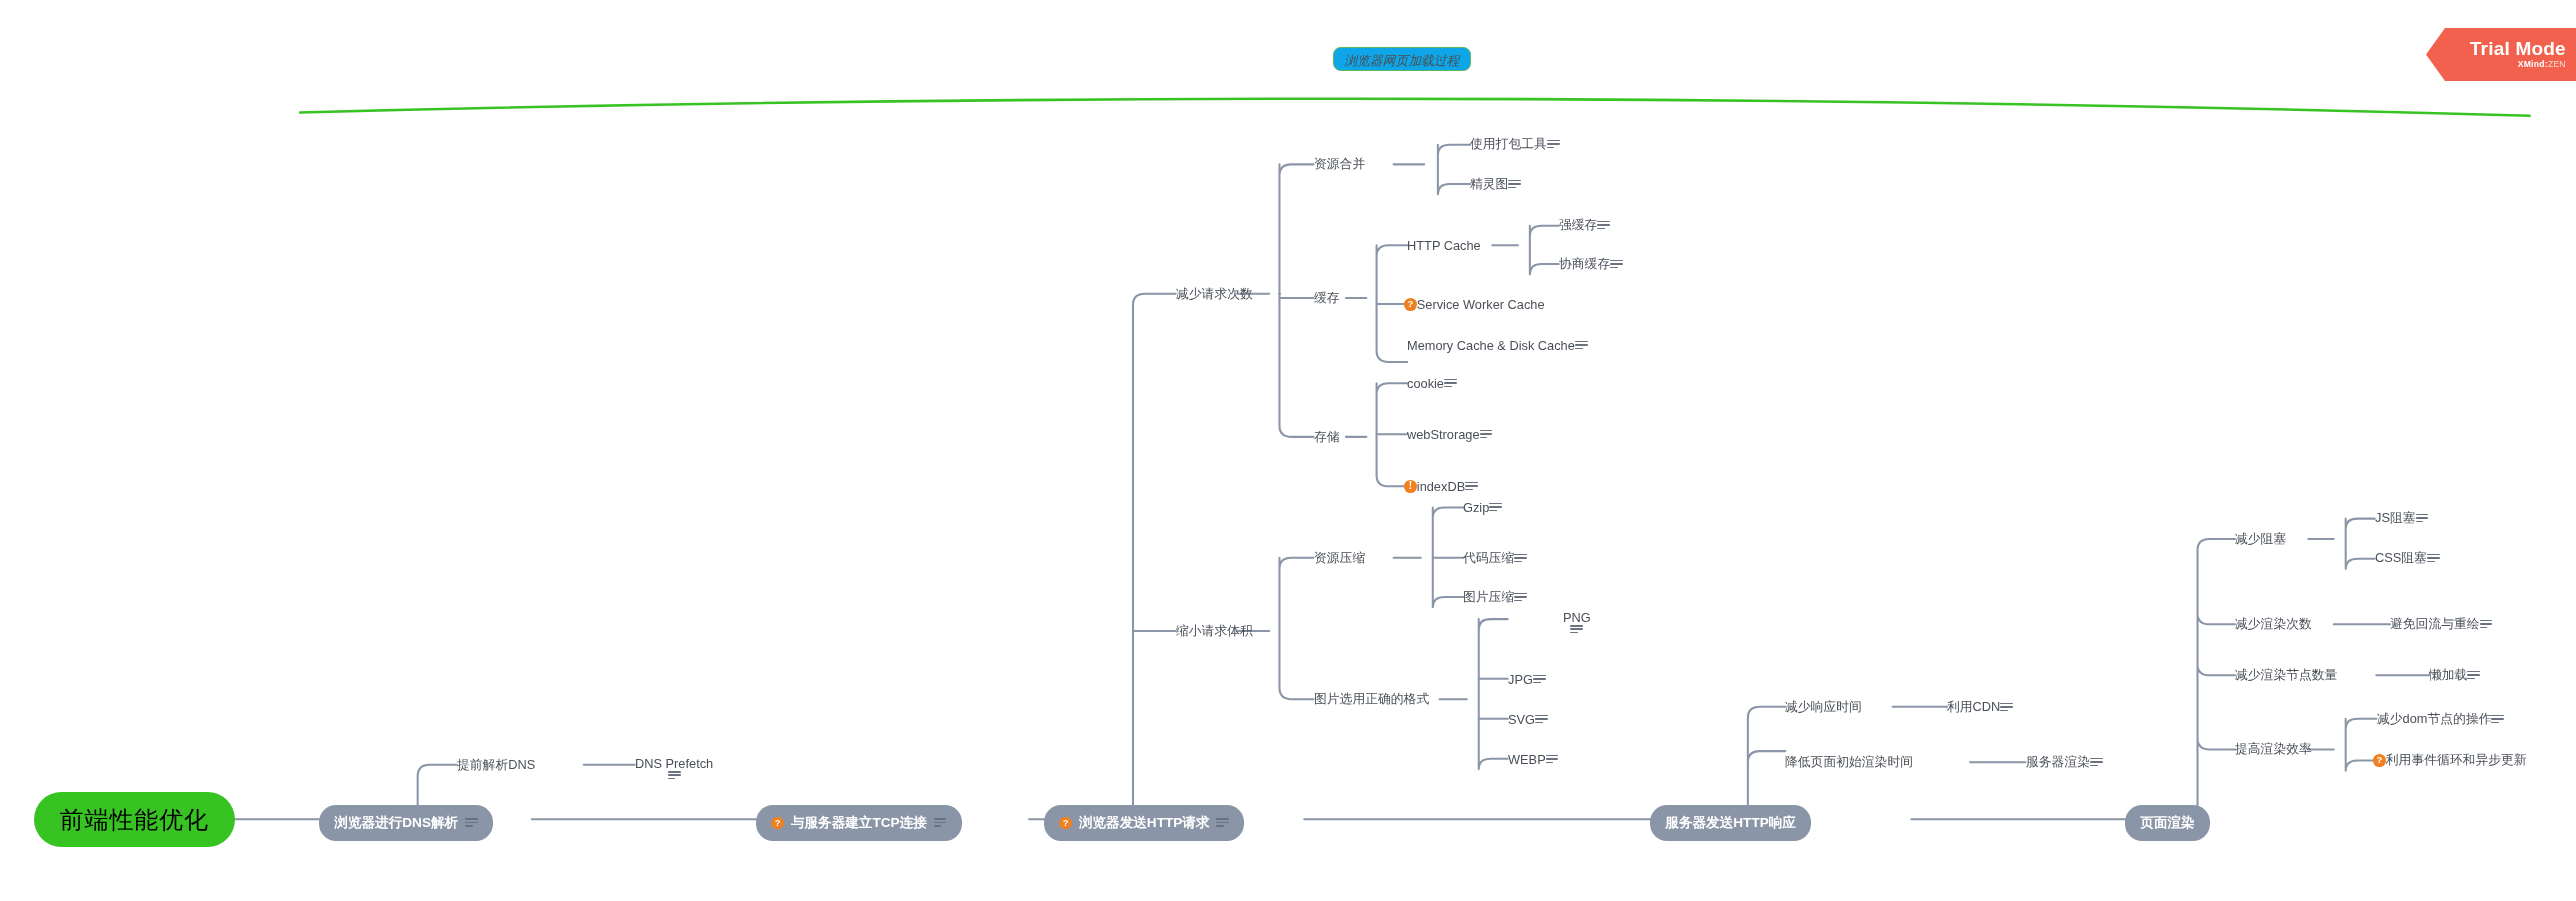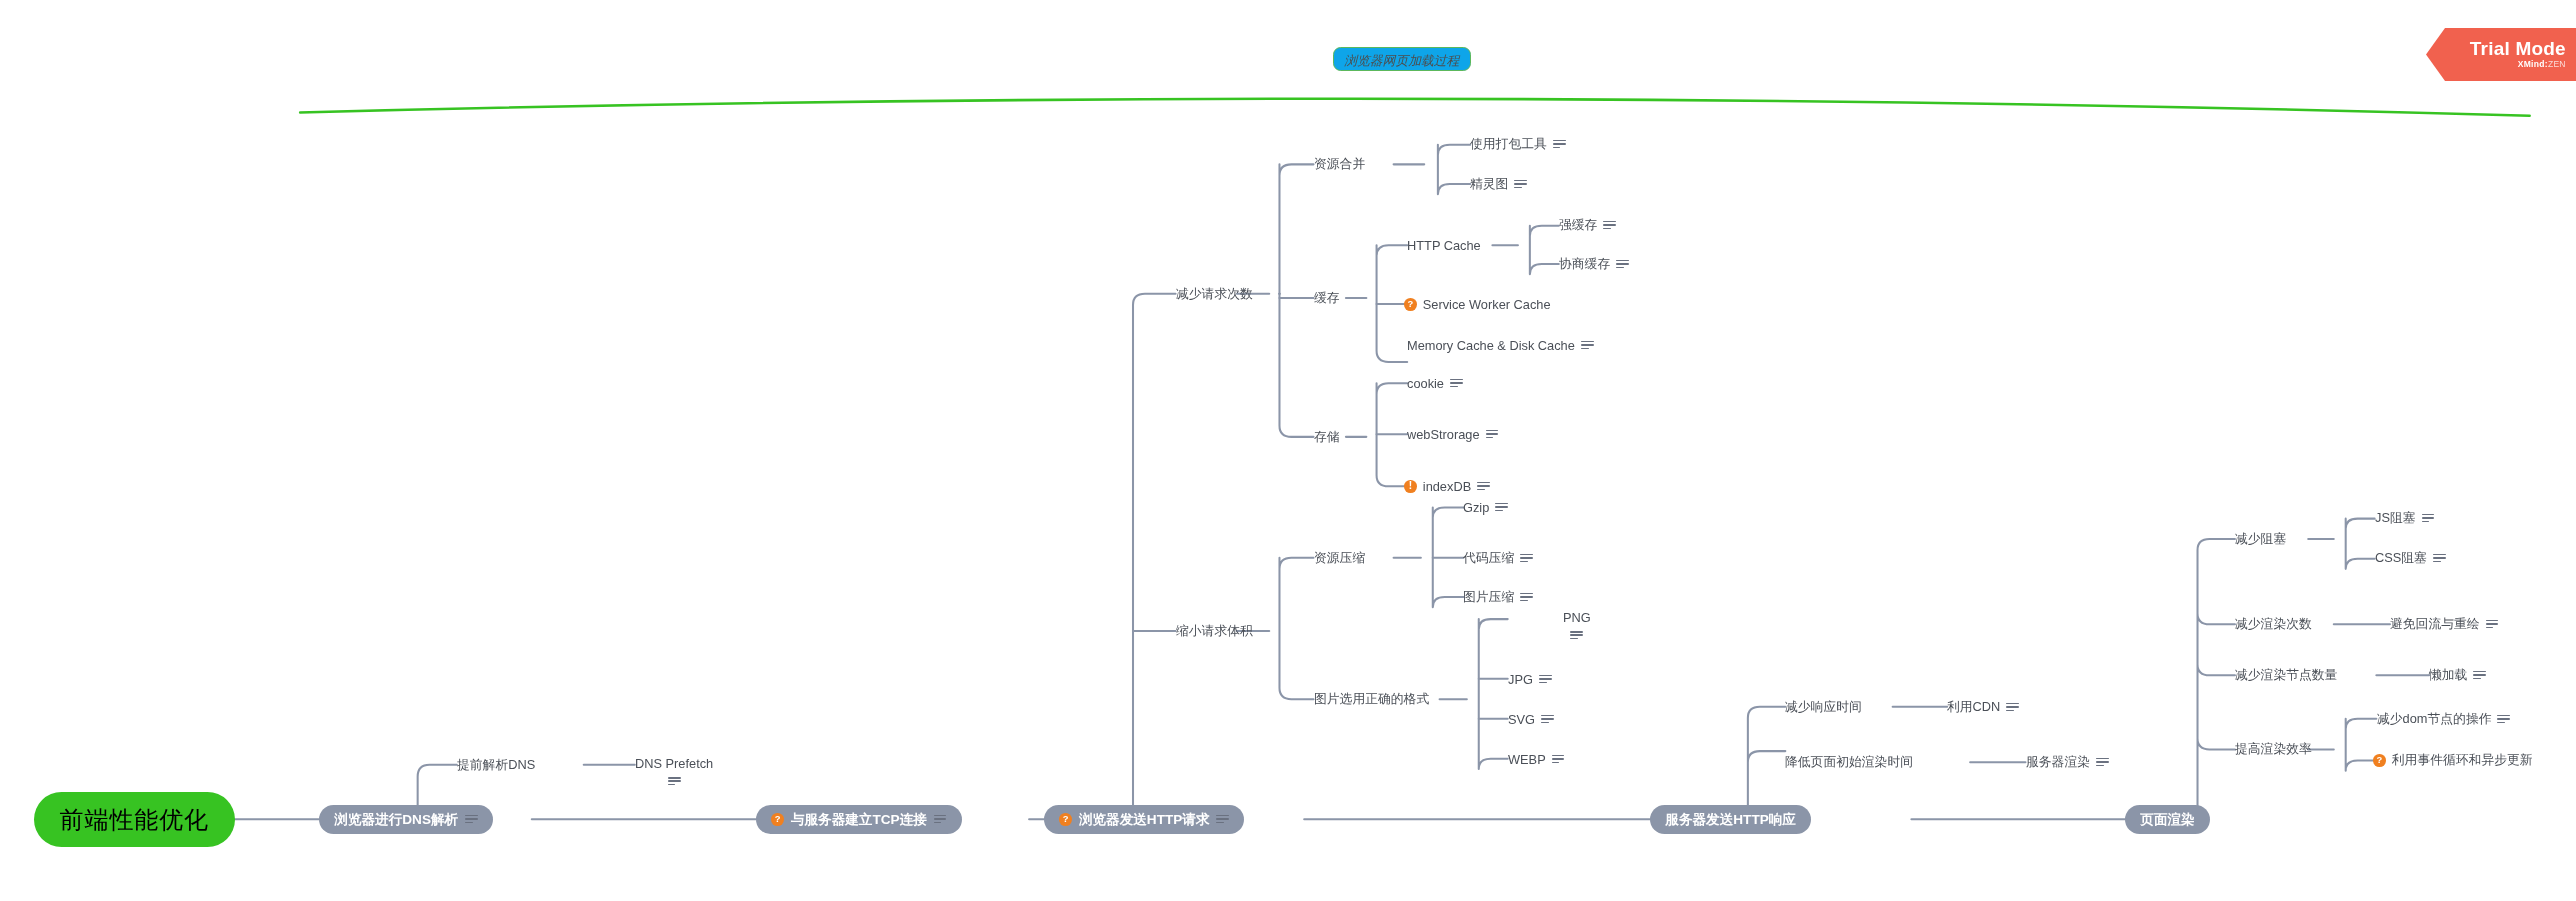--- a/index.html
+++ b/index.html
@@ -43,21 +43,21 @@
     letter-spacing: 0.9px;
     justify-content: center;
   }
 
   
   .main-node {
     background: #8B95A8;
     color: #ffffff;
     border-radius: 17px;
     padding: 0 15.3px;
-    height: 29px;
+    height: 36px;
     font-size: 13.6px;
     font-weight: bold;
     gap: 6.8px;
   }
 
   
   .title-node {
     border: 1.4px solid #5CB85C;
     border-radius: 7.7px;
     color: #4d4d4d;
@@ -66,21 +66,21 @@
     height: 24px;
     font-size: 12.8px;
     font-style: italic;
     align-items: flex-end;
   }
 
   
   .sub-node {
     color: #4a4f57;
     font-size: 12.8px;
-    gap: 6px;
+    gap: 0;
     height: 19px;
   }
 
   
   .note-icon {
     display: inline-block;
     width: 12.8px; height: 9.4px;
     position: relative;
     flex: 0 0 auto;
   }

